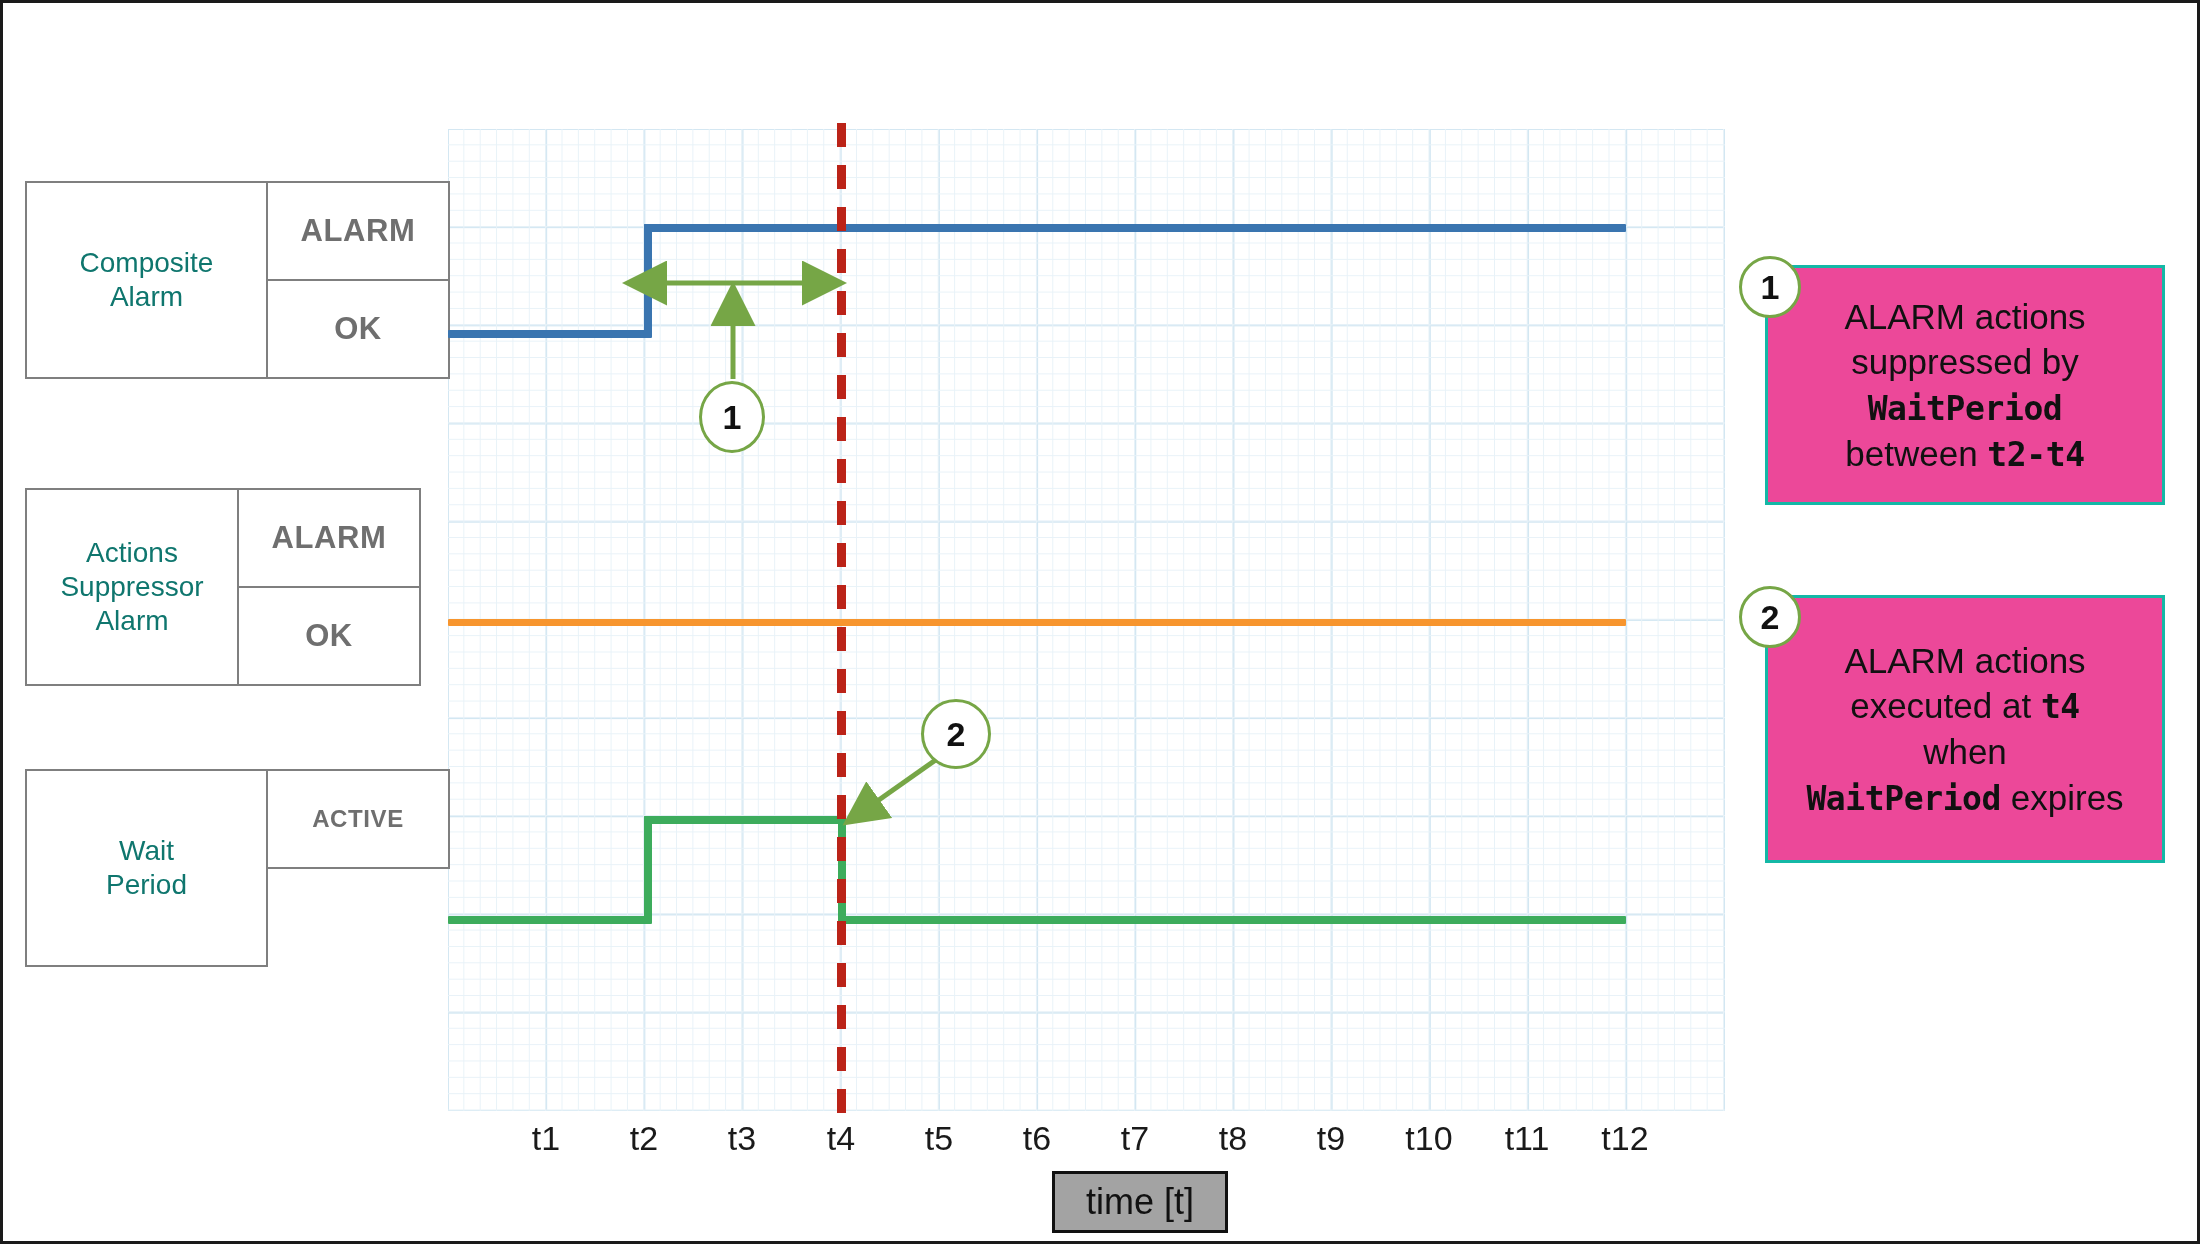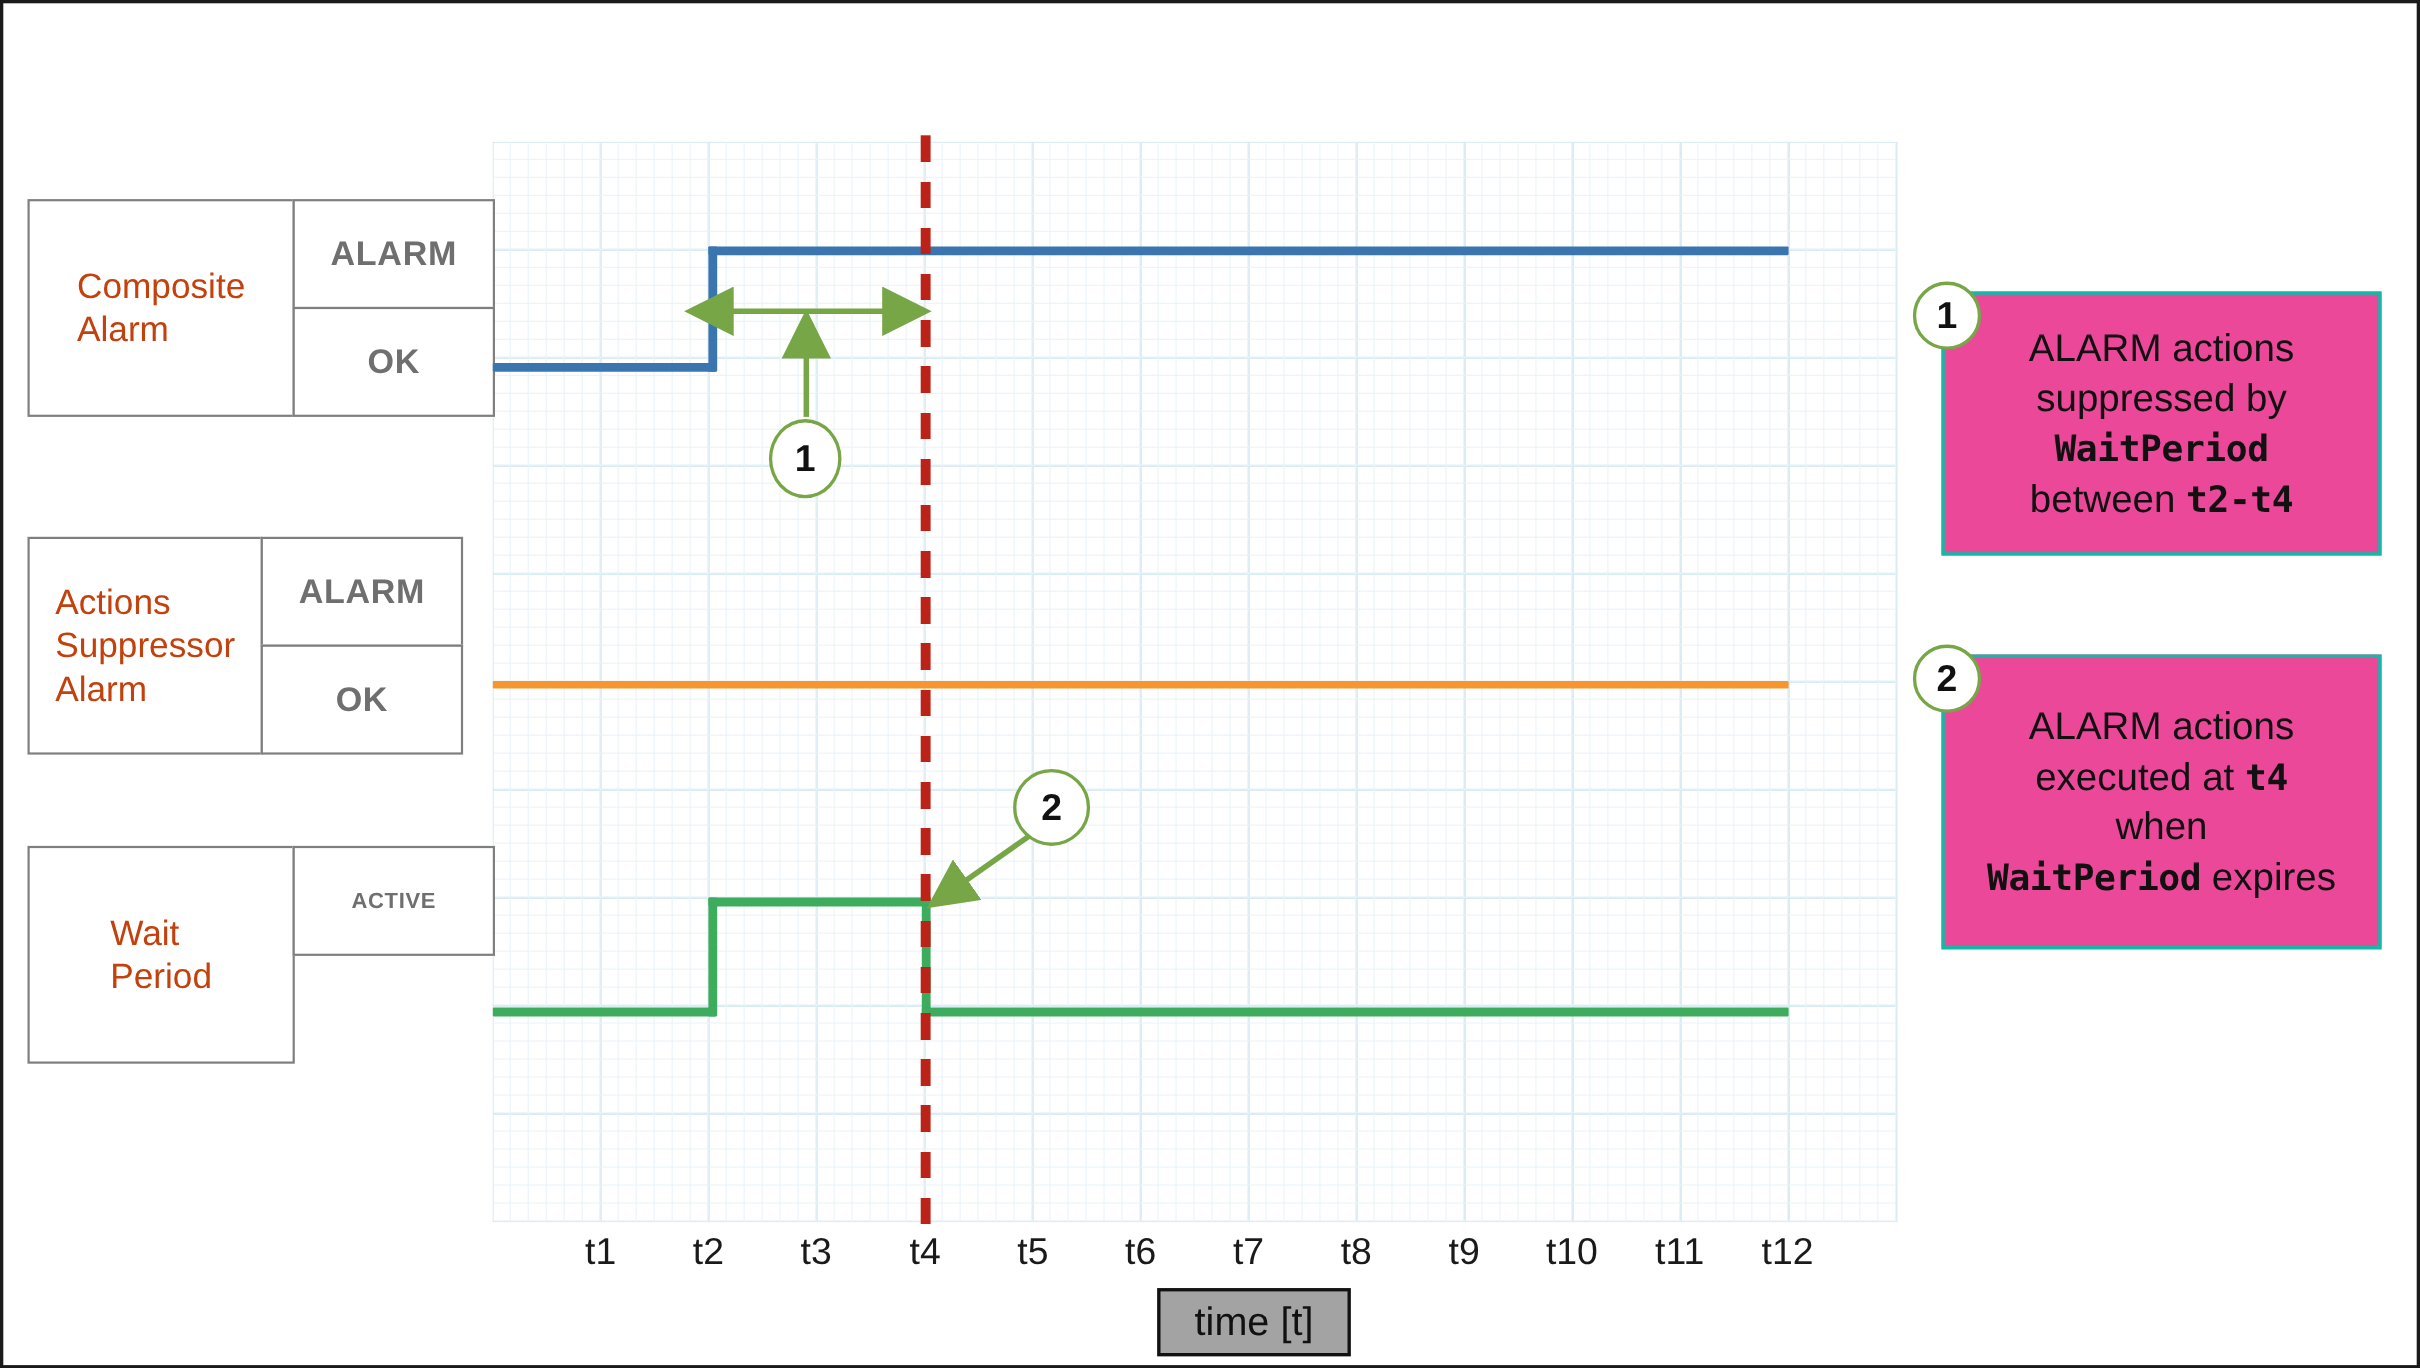--- a/index.html
+++ b/index.html
@@ -30,40 +30,40 @@
 
   
   .rowlabel{
     position:absolute;
     display:flex;
     box-sizing:border-box;
   }
   .rowlabel .namecell{
     border:2px solid #7f7f7f;
     display:flex;align-items:center;justify-content:center;
-    text-align:left;
-    font-size:32px;color:#c2410c;line-height:1.22;
+    text-align:center;
+    font-size:28px;color:#0f766e;line-height:1.22;
     background:#ffffff;
     box-sizing:border-box;
   }
   .rowlabel .states{
     display:flex;flex-direction:column;
     box-sizing:border-box;
   }
   .rowlabel .statecell{
     border:2px solid #7f7f7f;
     margin-left:-2px;
     display:flex;align-items:center;justify-content:center;
     font-size:31px;font-weight:bold;color:#6f6f6f;
     letter-spacing:0.6px;
     background:#ffffff;
     box-sizing:border-box;
   }
   .rowlabel .statecell.sc-bot{margin-top:-2px;}
-  .statecell.small{font-size:20px;}
+  .statecell.small{font-size:24px;}
 
   
   .seg{position:absolute;}
   .hseg{height:8px;border-radius:1px;}
   .vseg{width:8px;border-radius:1px;}
 
   
   #redline{
     position:absolute;left:834px;top:120px;width:9px;height:994px;
     background:repeating-linear-gradient(to bottom,

